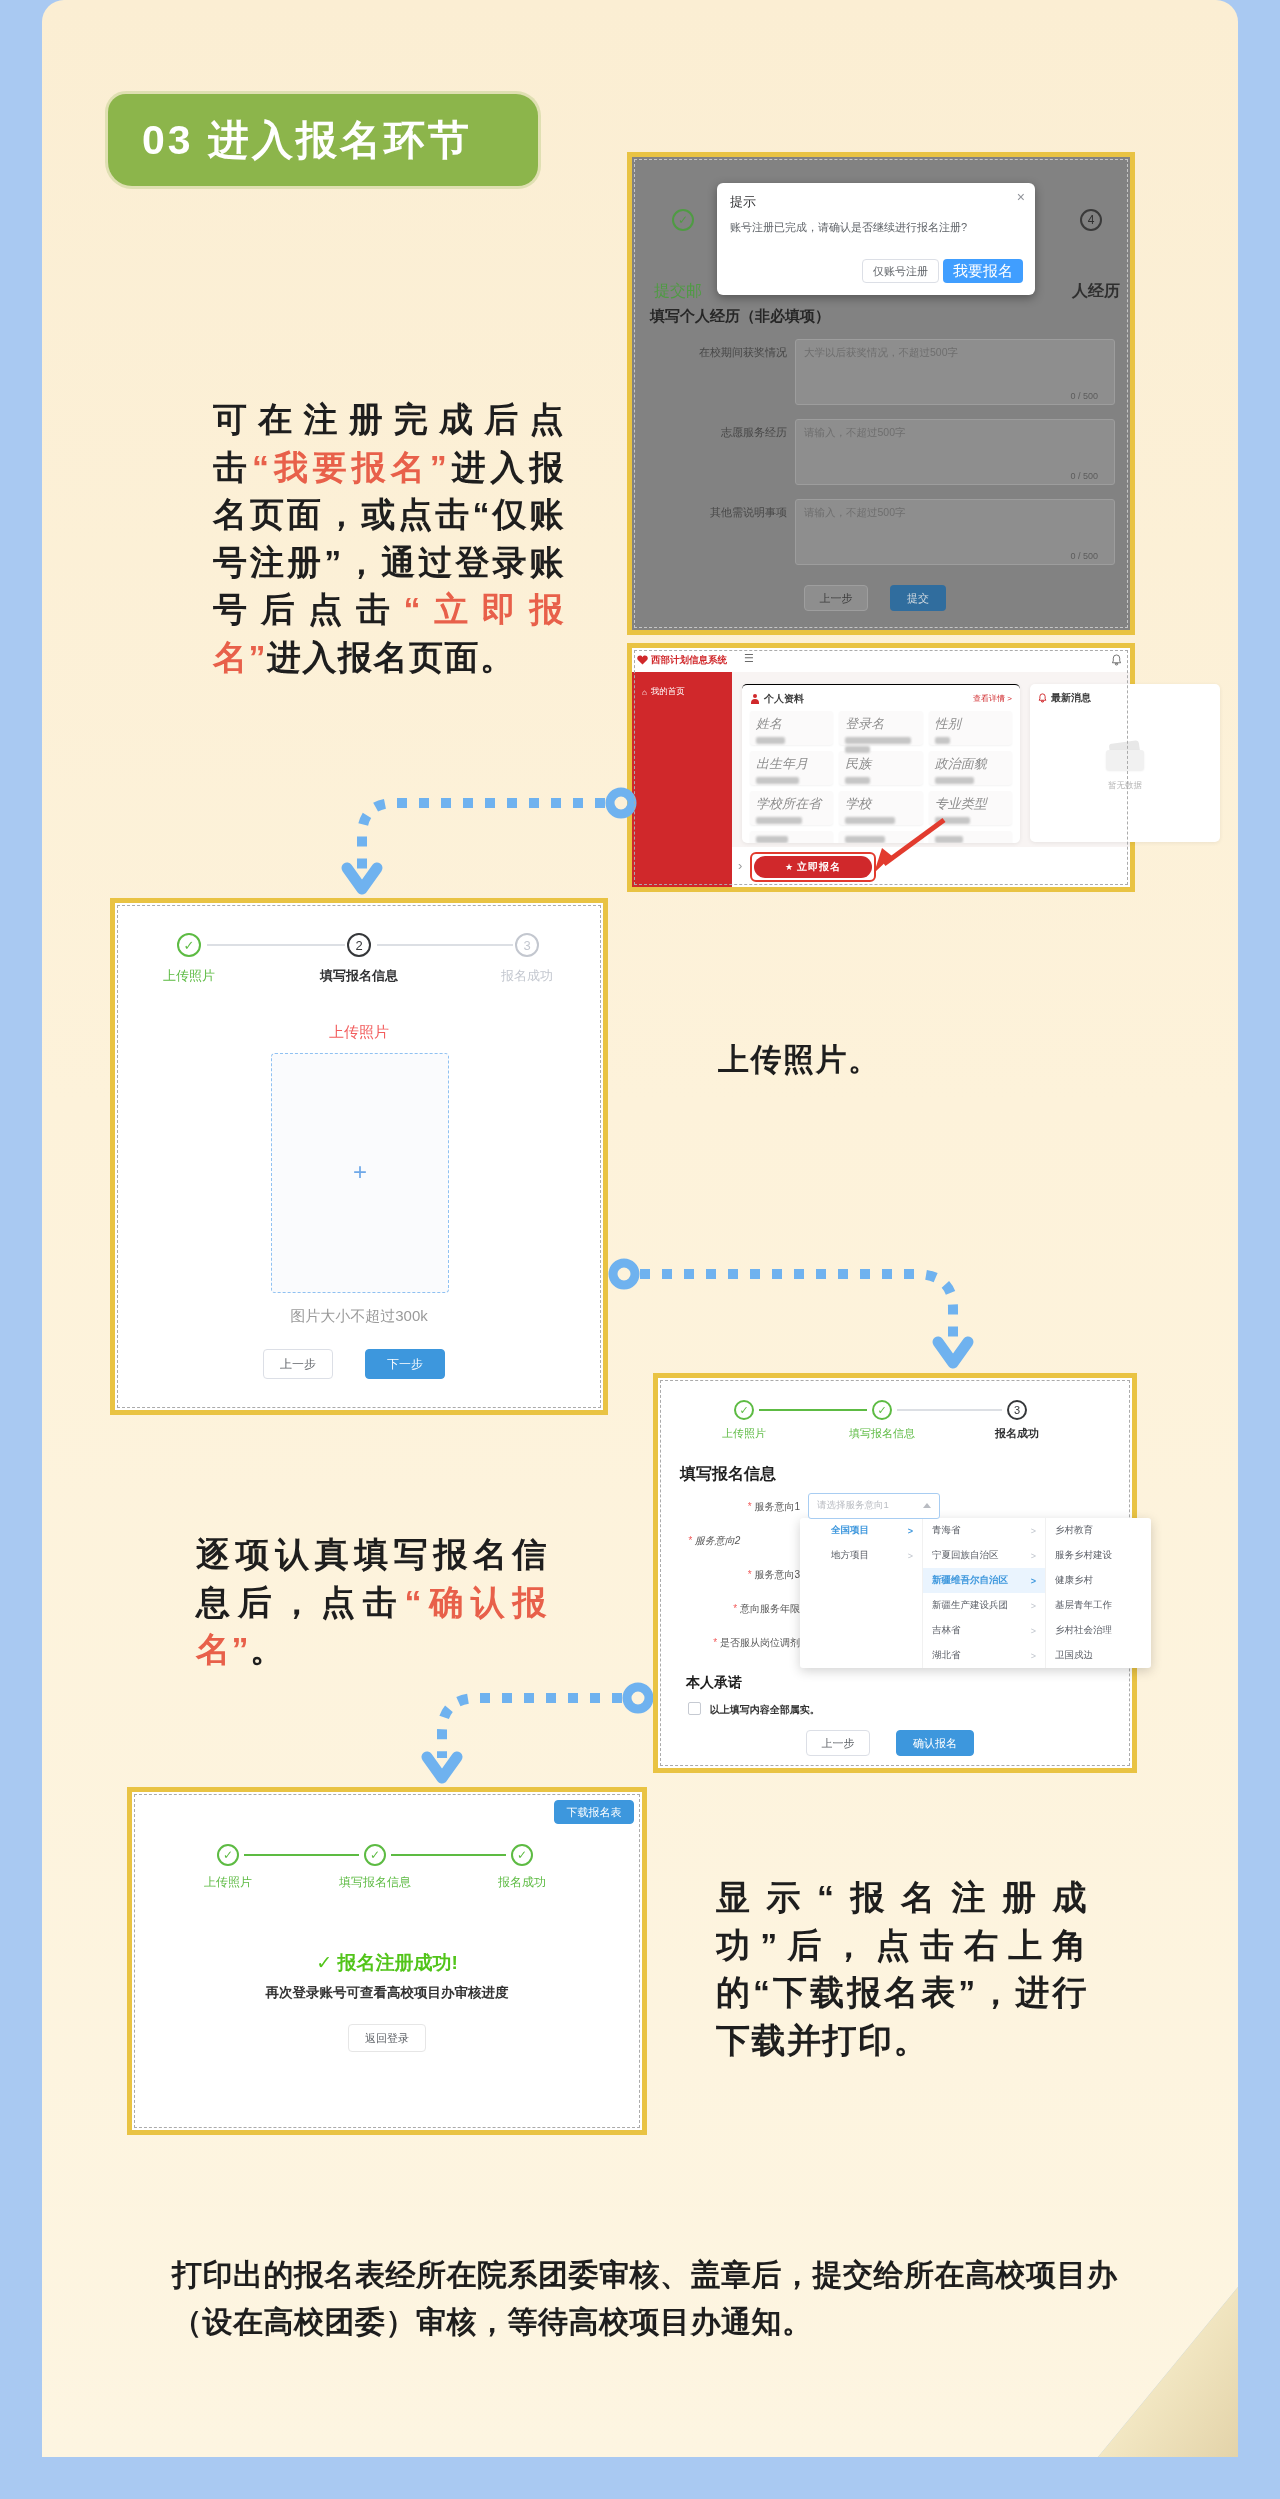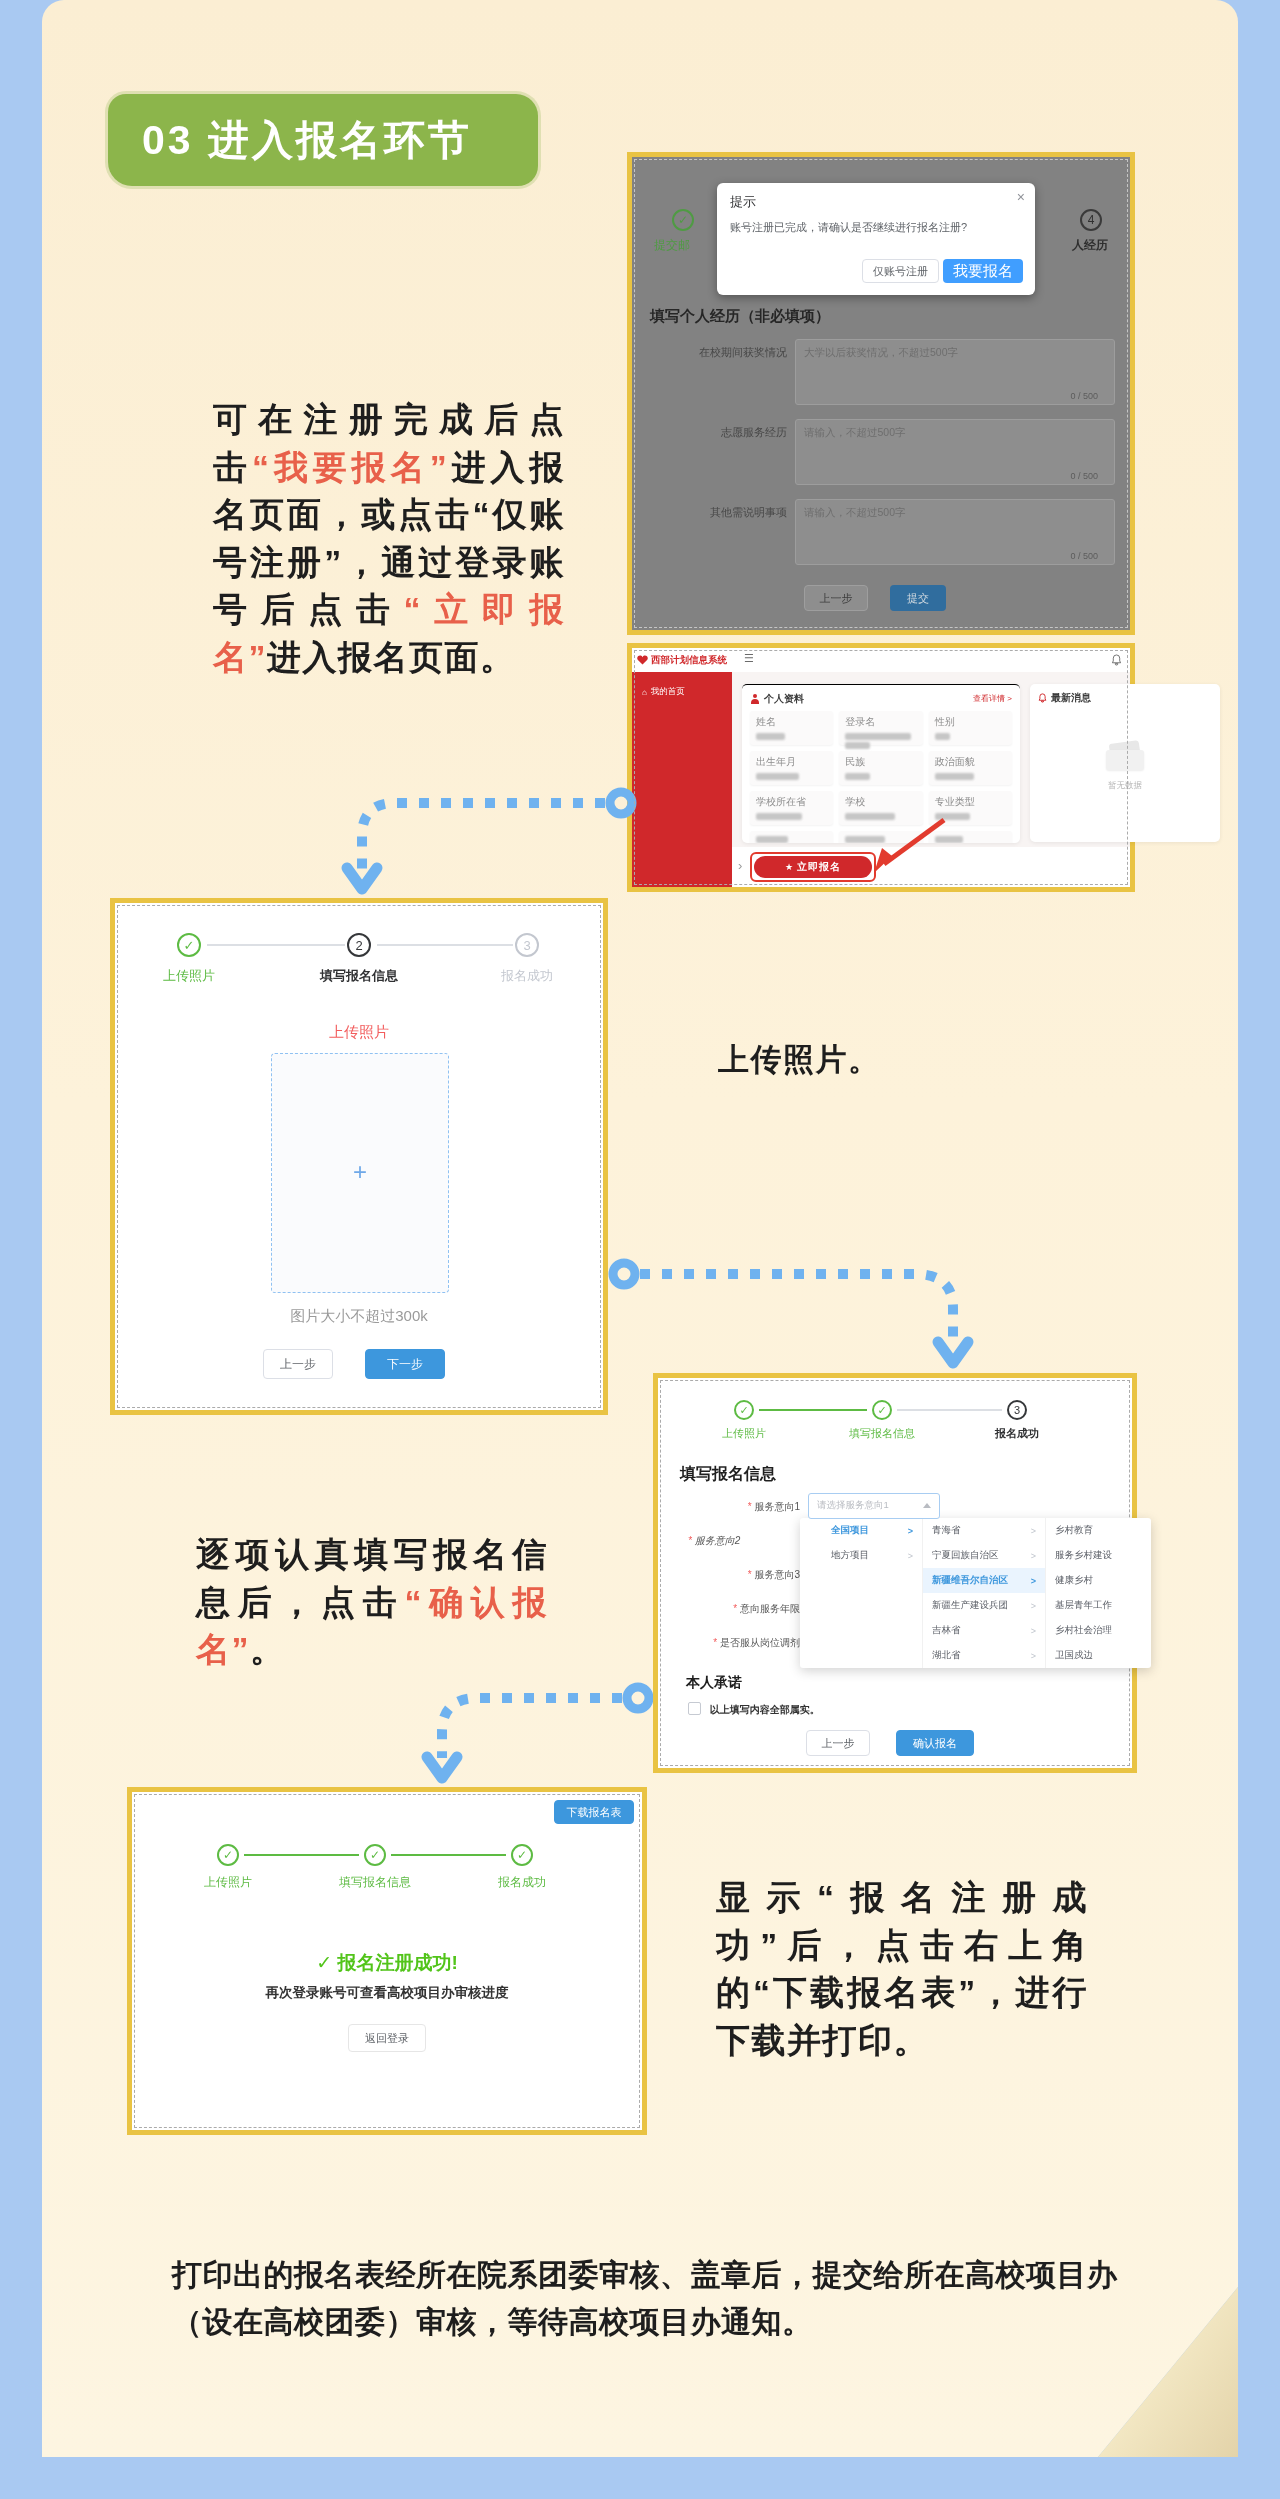--- a/index.html
+++ b/index.html
@@ -50,38 +50,38 @@
   .circ.done{border:2px solid #5dbb43;color:#5dbb43;}
   .circ.current{border:2px solid #35373a;color:#35373a;}
   .circ.pending{border:2px solid #c3c7cf;color:#c3c7cf;}
   .stepline{position:absolute;height:2px;background:#dcdfe4;}
   .stepline.green{background:#5dbb43;}
   .steplabel{position:absolute;font-size:13px;transform:translateX(-50%);white-space:nowrap;}
   .steplabel.done{color:#5dbb43;}
   .steplabel.current{color:#303133;font-weight:bold;}
   .steplabel.pending{color:#c3c7cf;}
   
-  .s1-label{position:absolute;font-size:12px;}
+  .s1-label{position:absolute;font-size:16px;margin-top:44px;}
   .s1-dialog{position:absolute;left:85px;top:26px;width:318px;height:112px;background:#fff;border-radius:6px;
     box-shadow:0 3px 10px rgba(0,0,0,.35);z-index:3;}
   .s1-heading{position:absolute;left:18px;top:150px;font-size:15px;font-weight:bold;color:#262626;}
   .s1-row{position:absolute;left:0;width:100%;}
   .s1-row .lbl{position:absolute;left:10px;width:145px;text-align:right;font-size:11px;color:#474747;top:6px;}
   .s1-row .box{position:absolute;left:163px;top:0;width:318px;height:64px;background:#8e8e8e;border:1px solid #9d9d9d;border-radius:3px;}
   .s1-row .ph{position:absolute;left:8px;top:6px;font-size:10.5px;color:#6e6e6e;}
   .s1-row .cnt{position:absolute;right:16px;bottom:3px;font-size:9px;color:#5c5c5c;}
   
   .s2-topbar{position:absolute;left:0;top:0;right:0;height:24px;background:#fff;border-bottom:1px solid #efefef;}
   .s2-brand{position:absolute;left:0;top:0;width:100px;height:24px;display:flex;align-items:center;justify-content:center;gap:3px;
     color:#d0282b;font-weight:bold;font-size:9.5px;}
   .s2-side{position:absolute;left:0;top:24px;bottom:0;width:100px;background:#d0282b;}
   .s2-main{position:absolute;left:100px;top:24px;right:0;bottom:0;background:#f8f4f3;}
   .s2-card{position:absolute;background:#fff;border-radius:5px;box-shadow:0 1px 4px rgba(0,0,0,.07);overflow:hidden;}
   .s2-cell{background:#fbfafa;border-radius:3px;padding:4px 6px;height:34px;box-sizing:border-box;box-shadow:0 1px 2px rgba(0,0,0,.05);}
-  .s2-cell .l{font-size:10px;color:#8d8d8d;}
+  .s2-cell .l{font-size:13px;color:#8d8d8d;font-style:italic;}
   .s2-cell .bar{margin-top:4px;height:7px;background:#c6c6c6;border-radius:2px;filter:blur(1.3px);}
   .person-icon{position:relative;display:inline-block;width:10px;height:10px;}
   .person-icon::before{content:"";position:absolute;left:3px;top:0;width:4px;height:4px;border-radius:50%;background:#d0282b;}
   .person-icon::after{content:"";position:absolute;left:1px;top:5px;width:8px;height:5px;border-radius:4px 4px 0 0;background:#d0282b;}
   
   .upload-box{position:absolute;border:1px dashed #8fc1f2;border-radius:4px;background:#fafbfd;}
   .caret-up{width:0;height:0;border-left:4px solid transparent;border-right:4px solid transparent;border-bottom:5px solid #b9bcc2;}
   .menu{position:absolute;background:#fff;border-radius:3px;box-shadow:0 3px 12px rgba(0,0,0,.18);display:flex;z-index:6;padding-left:22px;}
   .menu .col{border-right:1px solid #f1f1f1;}
   .menu .col:last-child{border-right:none;}

